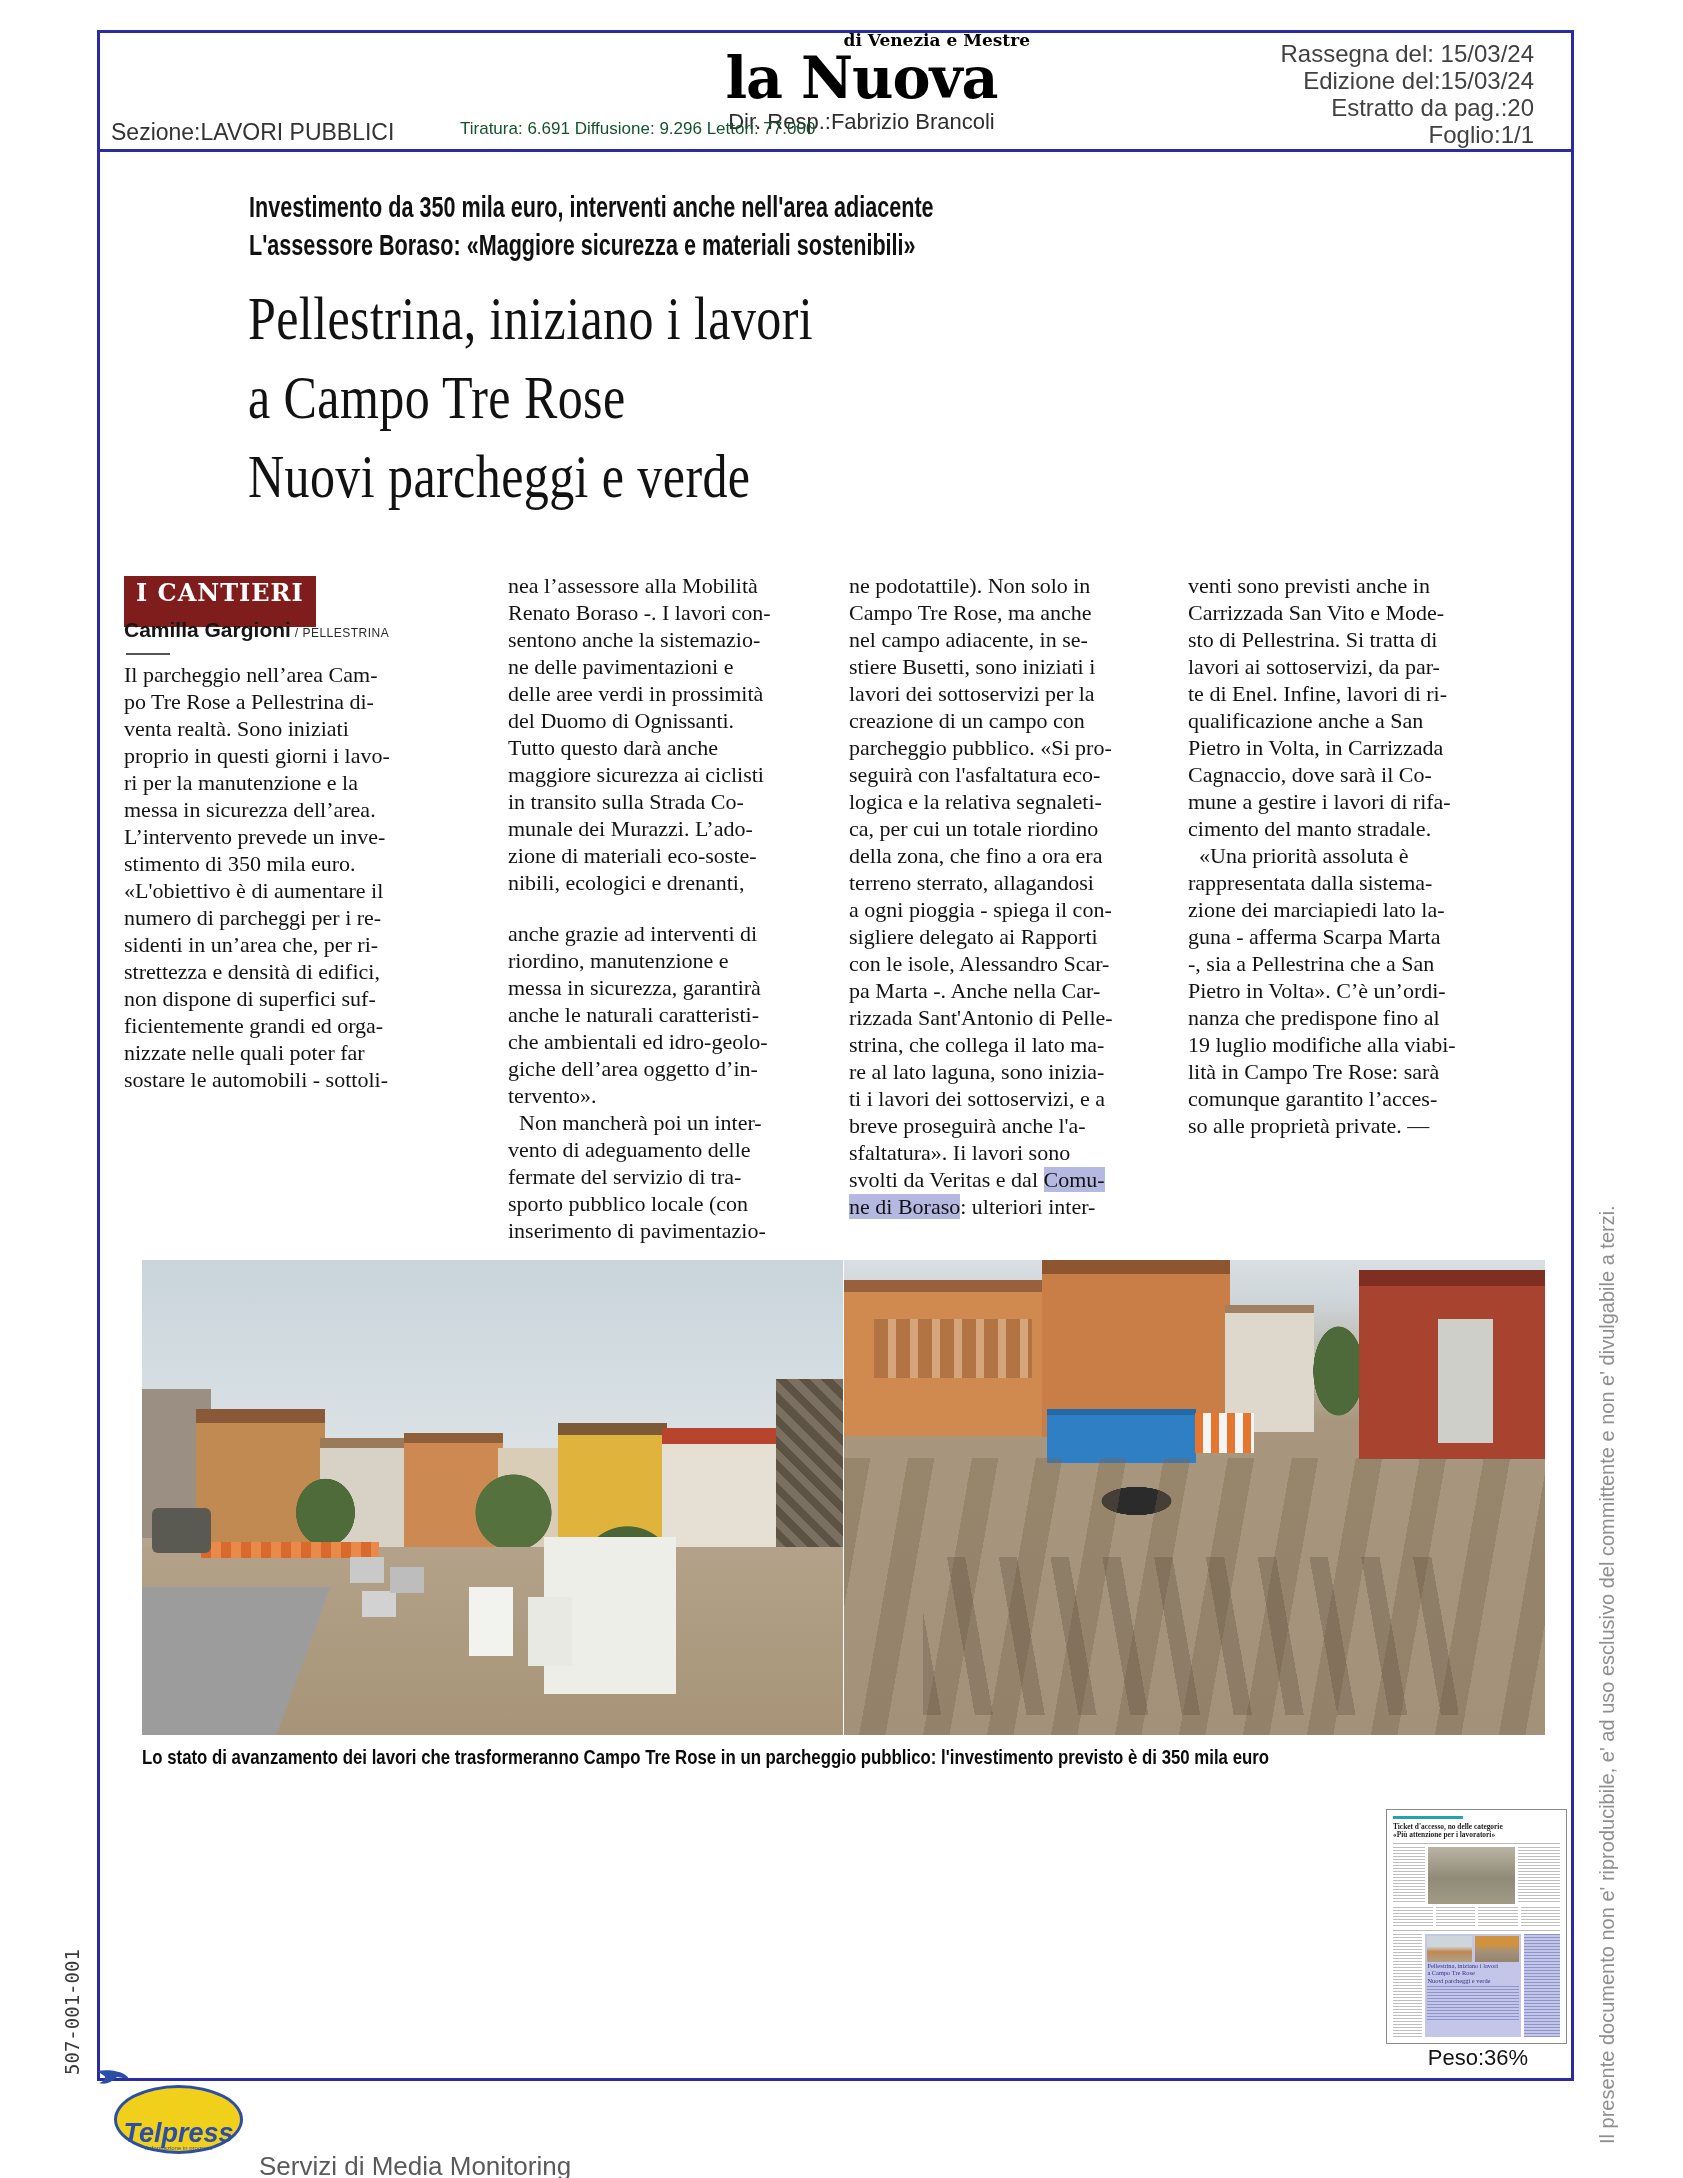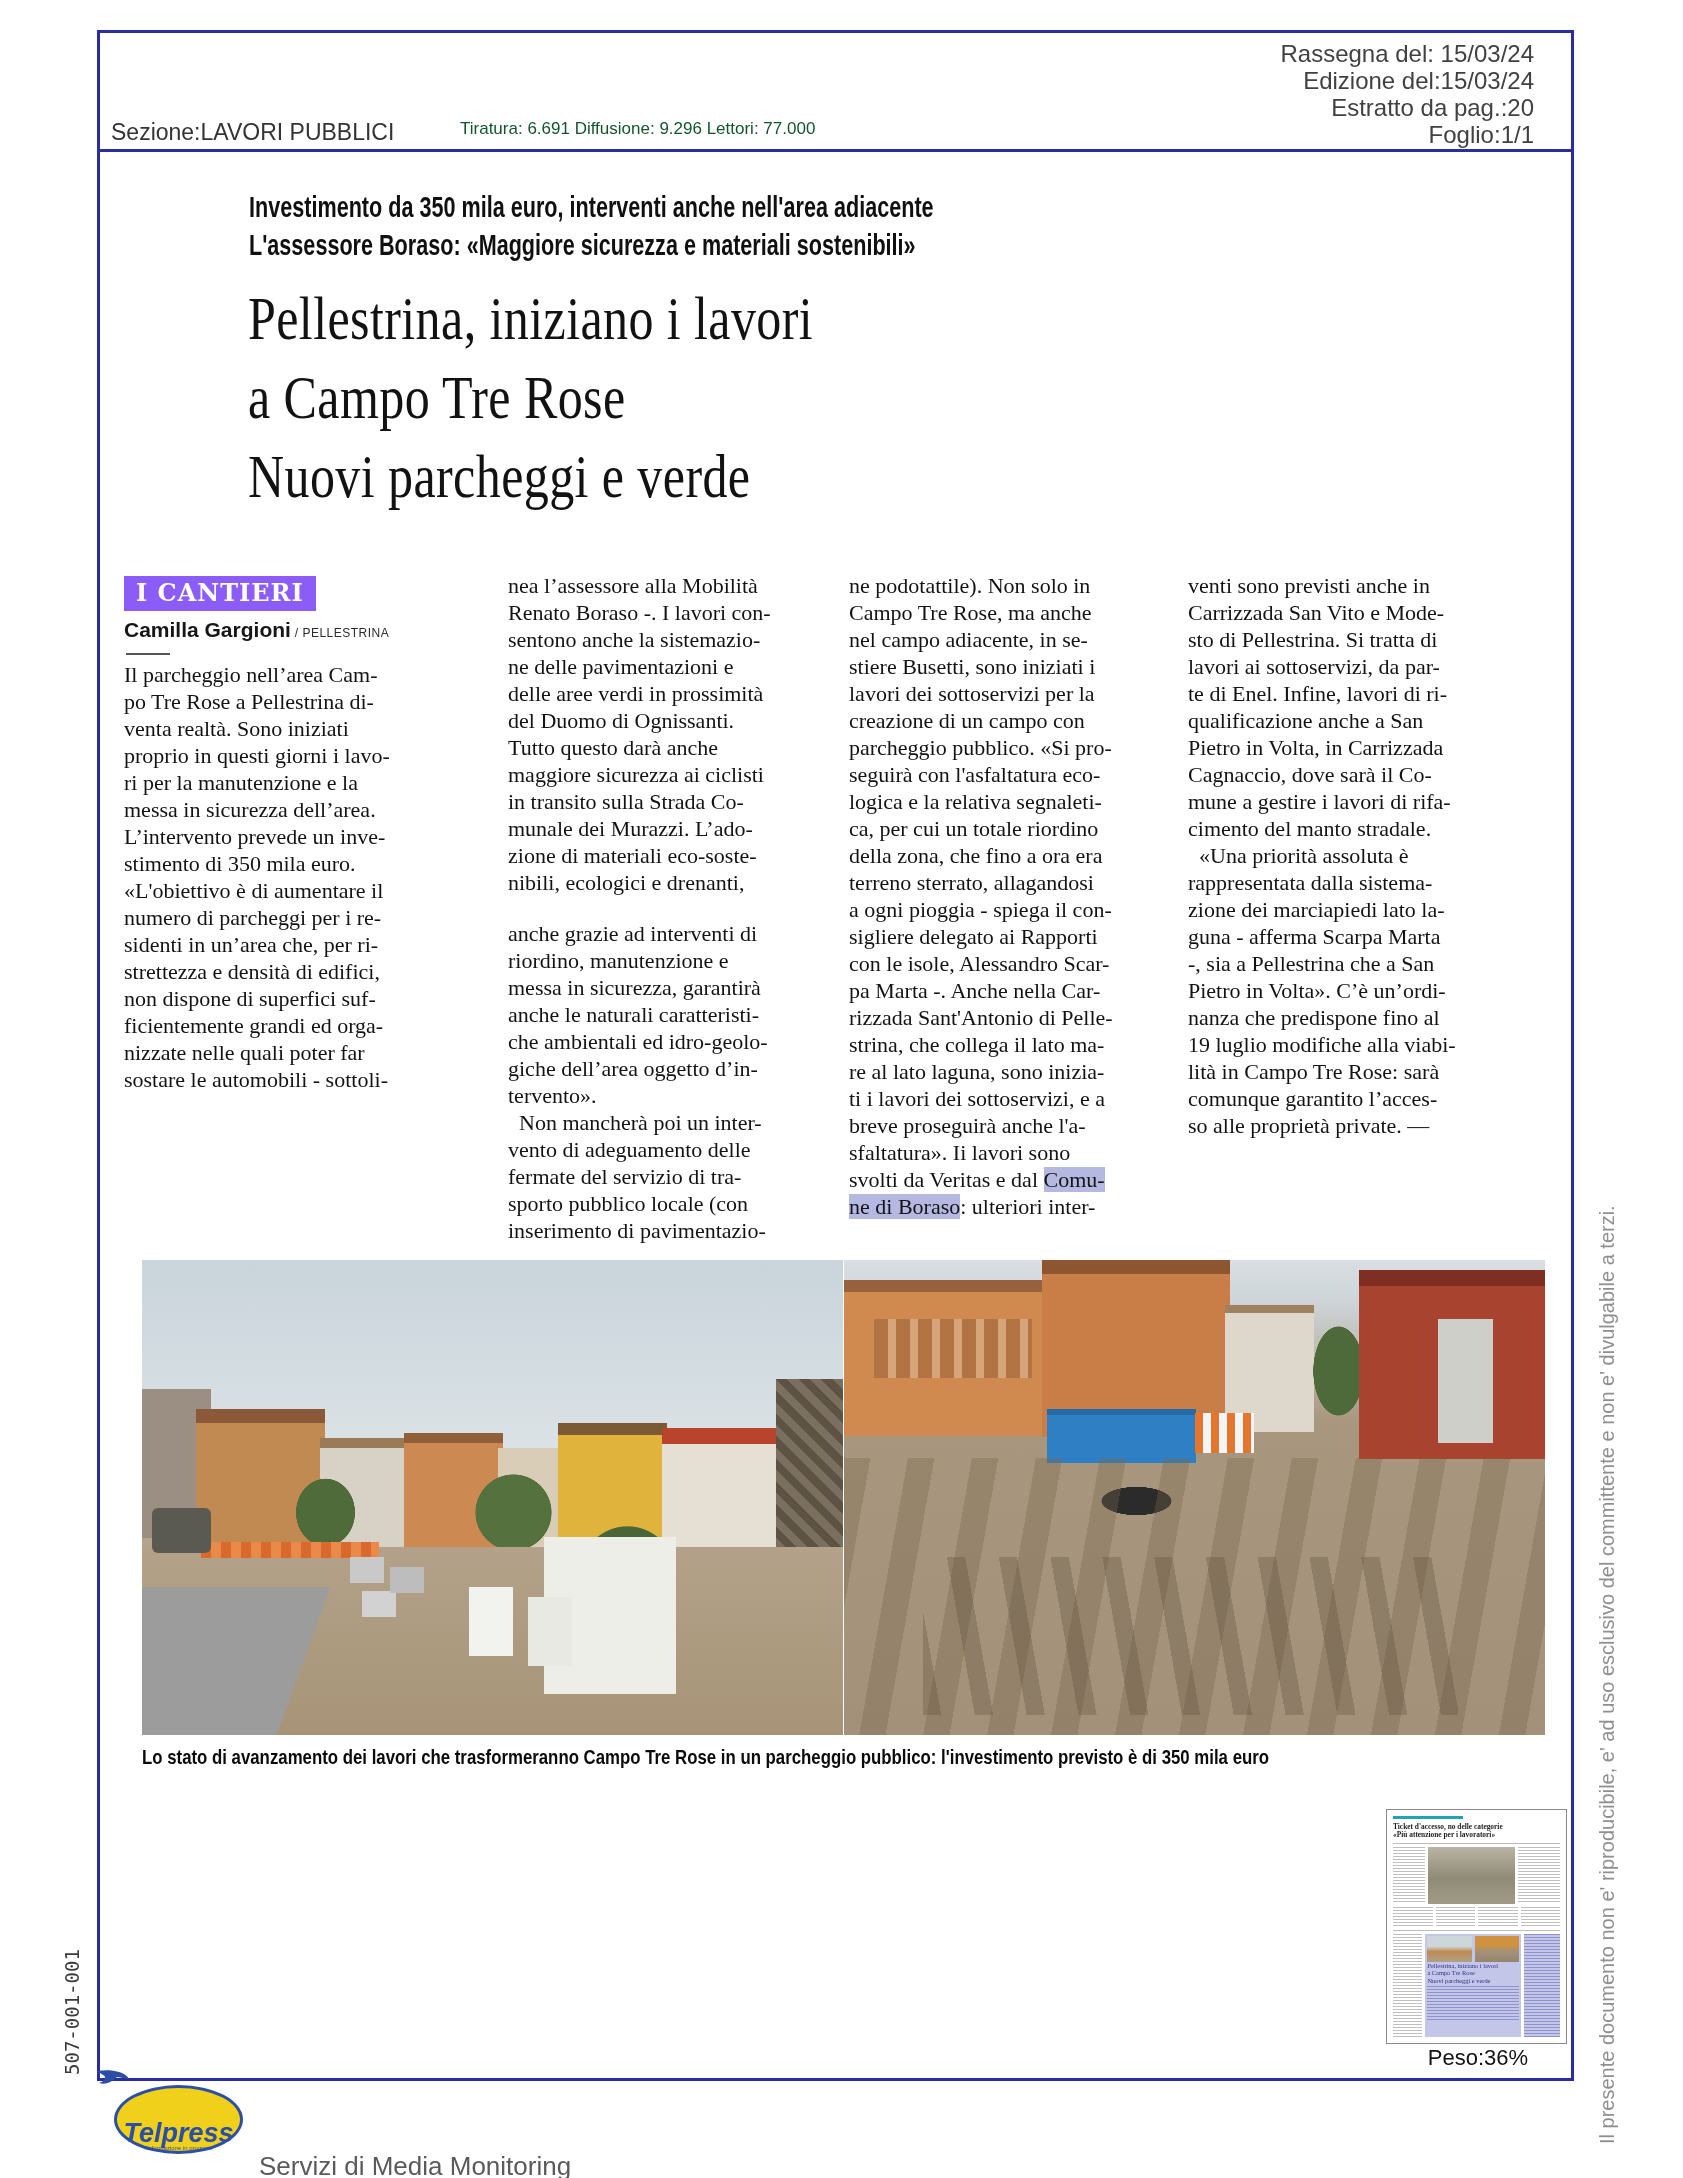--- a/index.html
+++ b/index.html
@@ -21,21 +21,21 @@
   
   .kicker{position:absolute;left:249px;top:188px;font-weight:bold;font-size:30px;line-height:38px;color:#101010;transform:scaleX(.72);transform-origin:left top;white-space:pre;}
   .headline{position:absolute;left:248px;top:279px;font-family:"Liberation Serif",serif;font-size:61px;line-height:79px;color:#121212;transform:scaleX(.82);transform-origin:left top;white-space:pre;letter-spacing:0.5px;}
   
   .col{position:absolute;top:572px;width:331px;font-family:"Liberation Serif",serif;font-size:22px;line-height:27px;color:#131313;white-space:pre-wrap;}
   .col1{left:124px;top:661px;}
   .col2{left:508px;}
   .col3{left:849px;}
   .col4{left:1188px;}
   .para2{display:block;margin-top:24px;}
-  .badge{position:absolute;left:124px;top:576px;background:#8b5cf6;color:#fff;font-family:"DejaVu Serif",serif;font-weight:bold;font-size:24px;padding:2px 12px 4px 12px;letter-spacing:1px;}
+  .badge{position:absolute;left:124px;top:576px;background:#7f1d1d;color:#fff;font-family:"DejaVu Serif",serif;font-weight:bold;font-size:24px;padding:2px 12px 20px 12px;letter-spacing:1px;}
   .byline{position:absolute;left:124px;top:618px;font-size:21px;color:#161616;}
   .byline b{font-weight:bold;}
   .byline .place{font-size:12px;color:#2b2b2b;letter-spacing:0.5px;}
   .byline-rule{position:absolute;left:126px;top:653px;width:44px;height:2px;background:#555;}
   .hl{background:#b5b9e2;}
   
   .photo{position:absolute;top:1260px;width:701px;height:475px;overflow:hidden;background:linear-gradient(#c9d4db 0%,#dde4e7 45%,#b7a78f 46%,#ad9c82 100%);}
   .photo-l{left:142px;}
   .photo-r{left:844px;background:linear-gradient(#d8dee2 0%,#cfd6da 8%,#a8977e 34%,#a3917a 100%);}
   .ph{position:absolute;}
@@ -63,20 +63,25 @@
   .tbird{position:absolute;left:95px;top:2069px;}
   .servizi{position:absolute;left:259px;top:2103px;font-size:26px;color:#5a5a5a;margin-top:48px;}
 </style>
 </head>
 <body>
 
 <div class="page">
   <div class="frame"></div>
 
 
+  <div class="masthead">
+    <span class="masthead-top">di Venezia e Mestre</span>
+    <span class="masthead-main">la Nuova</span>
+    <span class="masthead-dir">Dir. Resp.:Fabrizio Brancoli</span>
+  </div>
 
   <div class="meta-right">
     <div>Rassegna del: 15/03/24</div>
     <div>Edizione del:15/03/24</div>
     <div>Estratto da pag.:20</div>
     <div>Foglio:1/1</div>
   </div>
 
   <div class="sezione">Sezione:LAVORI PUBBLICI</div>
   <div class="tiratura">Tiratura: 6.691 Diffusione: 9.296 Lettori: 77.000</div>

